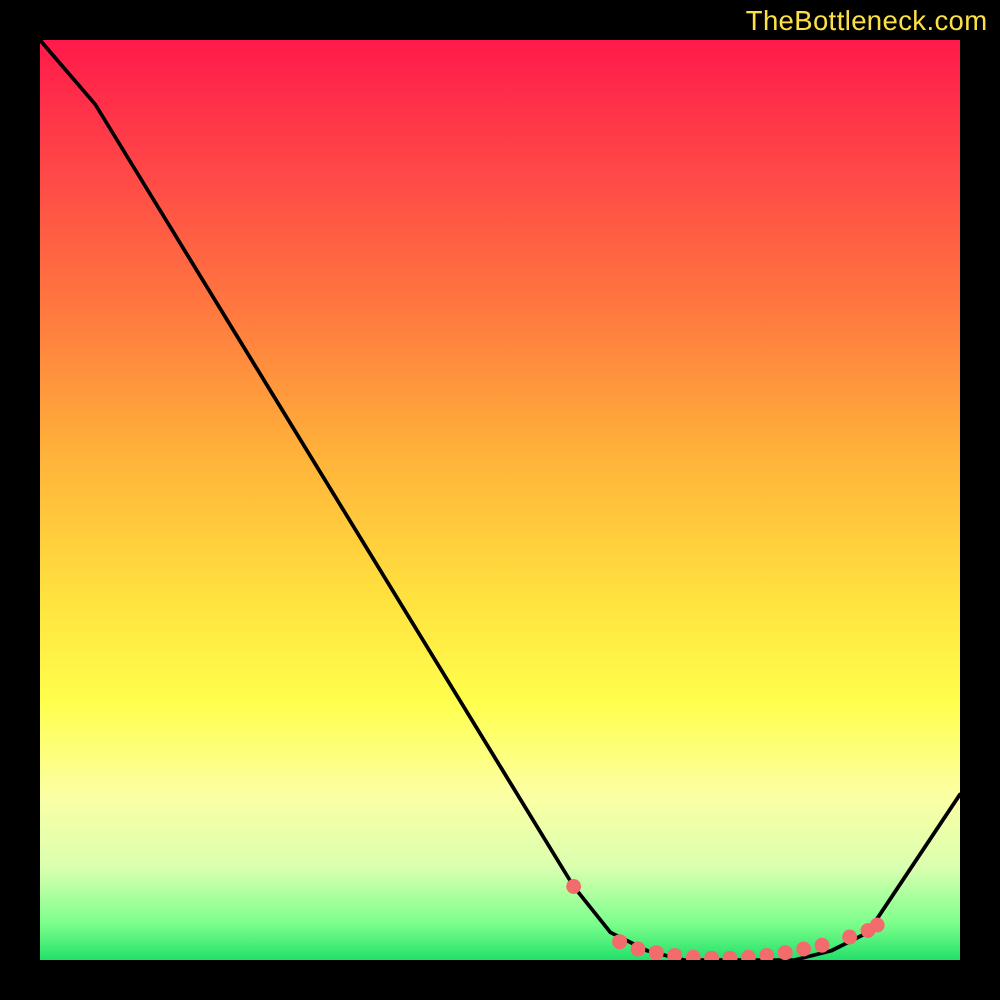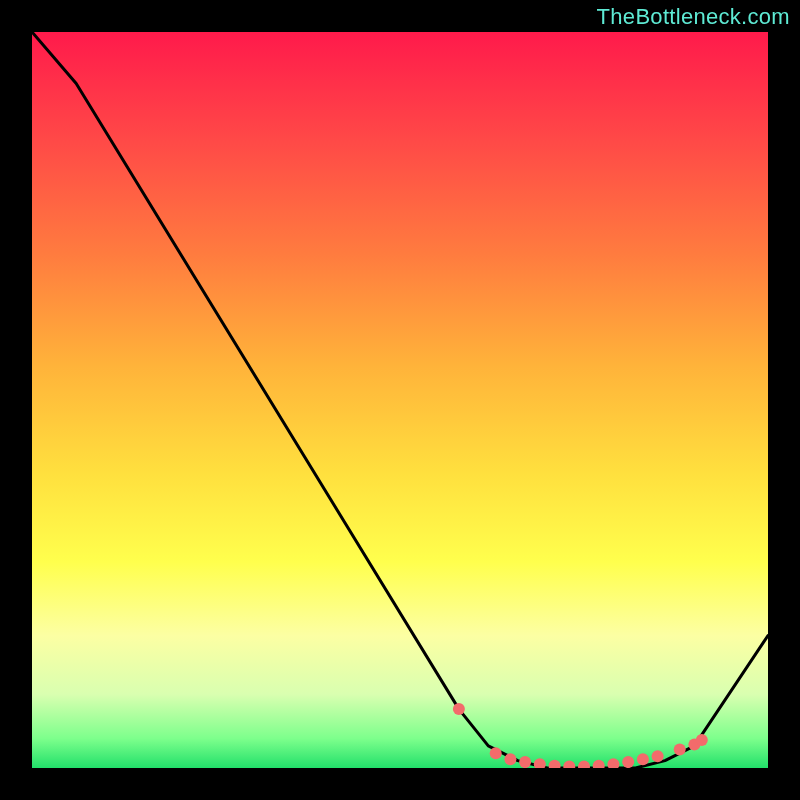--- a/index.html
+++ b/index.html
@@ -14,21 +14,21 @@
   .frame {
     position: relative;
     width: 800px;
     height: 800px;
     background: #000;
   }
   .watermark {
     position: absolute;
     top: 4px;
     right: 10px;
-    color: #5eead4;
+    color: #fde047;
     font-size: 22px;
     font-weight: 500;
     letter-spacing: 0.3px;
     user-select: none;
   }
   .plot {
     position: absolute;
     left: 32px;
     top: 32px;
     width: 736px;

